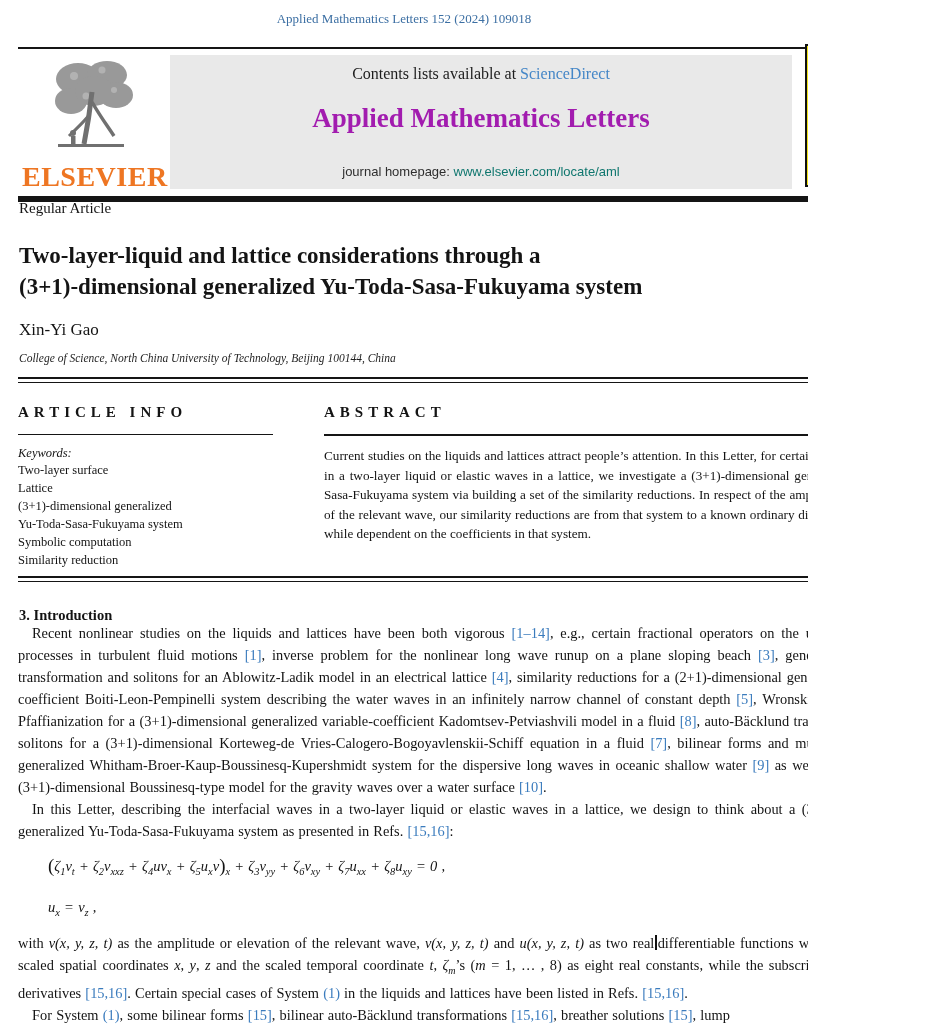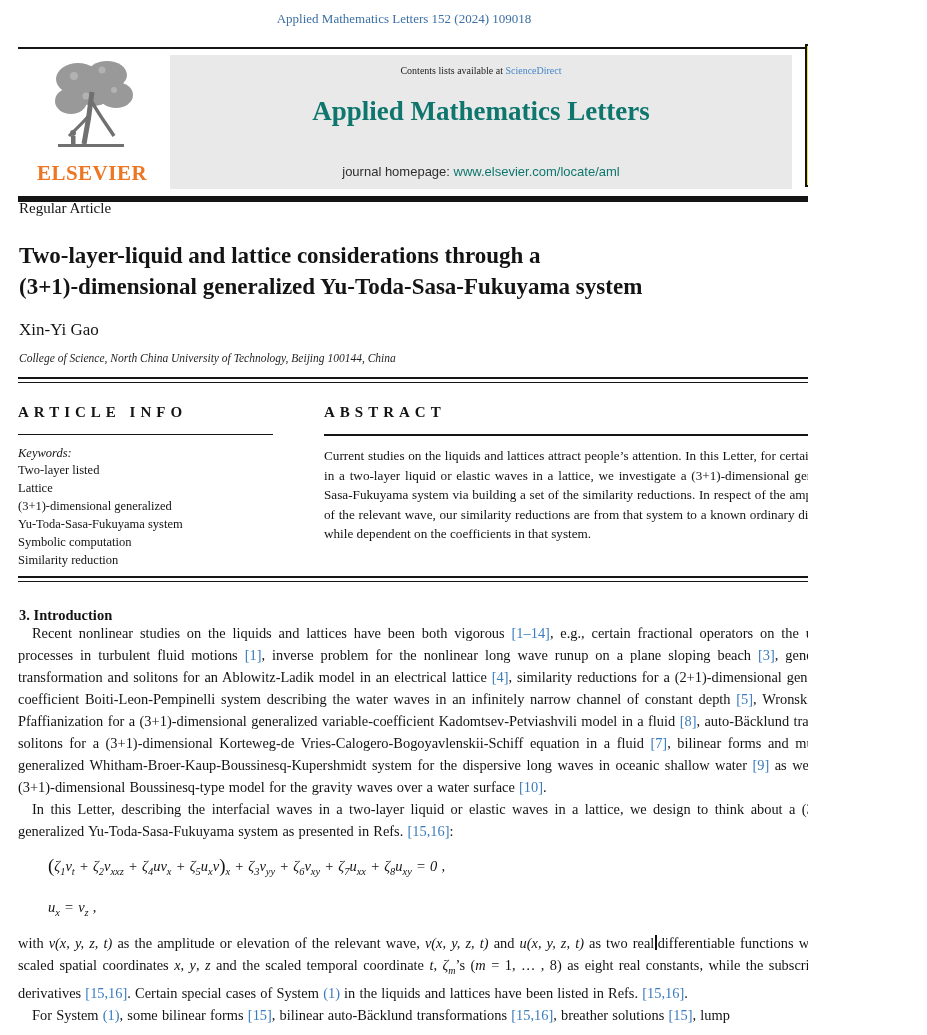--- a/index.html
+++ b/index.html
@@ -9,30 +9,30 @@
   
   .citation{position:absolute;top:11px;left:0;width:100%;text-align:center;
             font-size:13px;color:#3c6fa3;}
 
   
   .top-rule{position:absolute;top:47px;left:18px;width:891px;border-top:2px solid #151515;}
   .thick-rule{position:absolute;top:196px;left:18px;width:891px;height:6px;background:#151515;}
 
   
   .band{position:absolute;left:170px;top:55px;width:622px;height:134px;background:#e9e9e9;}
-  .contents-line{margin-top:10px;text-align:center;font-size:10px;color:#1d1d1d;}
+  .contents-line{margin-top:10px;text-align:center;font-size:16px;color:#1d1d1d;}
   .contents-line .sd{color:#4486c7;text-decoration:none;cursor:pointer;}
-  .band-title{margin-top:20px;text-align:center;font-size:27px;font-weight:600;color:#0f766e;}
+  .band-title{margin-top:20px;text-align:center;font-size:27px;font-weight:600;color:#a21caf;}
   .homepage{position:absolute;bottom:10px;width:100%;text-align:center;
             font-family:"Liberation Sans",sans-serif;font-size:13px;color:#2e2e2e;}
   .homepage .url{color:#0f766e;text-decoration:none;cursor:pointer;}
 
   
   .elsevier{position:absolute;left:22px;top:56px;width:140px;height:142px;text-align:center;}
-  .elsevier-name{font-size:21px;font-weight:bold;color:#ee7623;letter-spacing:.5px;margin-top:-3px;}
+  .elsevier-name{font-size:28px;font-weight:bold;color:#ee7623;letter-spacing:.5px;margin-top:-3px;}
 
   
   .cover{position:absolute;left:805px;top:44px;width:108px;height:143px;background:#f2e41a;
          border:2px solid #101010;box-sizing:border-box;overflow:hidden;}
   .cover-top{display:flex;align-items:center;gap:3px;margin:4px 5px 2px 5px;}
   .cover-mark{width:8px;height:9px;background:#43432e;flex:0 0 auto;}
   .cover-topline{flex:1;height:2px;background:#72725a;}
   .cover-title{margin:1px 0 0 10px;font-family:"Liberation Sans",sans-serif;font-weight:bold;
                font-size:10.5px;line-height:1.1;color:#121212;}
   .cover-rule{margin:3px 9px 0 10px;border-top:1.2px solid #222;}
@@ -172,21 +172,21 @@
 
   <div class="author">Xin-Yi Gao</div>
   <div class="affil">College of Science, North China University of Technology, Beijing 100144, China</div>
 
   <div class="dbl-rule dbl-top"></div>
 
   <div class="info-col">
     <div class="sec-heading">ARTICLE INFO</div>
     <div class="info-rule"></div>
     <div class="kw-label">Keywords:</div>
-    <div class="kw">Two-layer listed</div>
+    <div class="kw">Two-layer surface</div>
     <div class="kw">Lattice</div>
     <div class="kw">(3+1)-dimensional generalized</div>
     <div class="kw">Yu-Toda-Sasa-Fukuyama system</div>
     <div class="kw">Symbolic computation</div>
     <div class="kw">Similarity reduction</div>
   </div>
 
   <div class="abs-col">
     <div class="sec-heading">ABSTRACT</div>
     <div class="abs-rule"></div>

